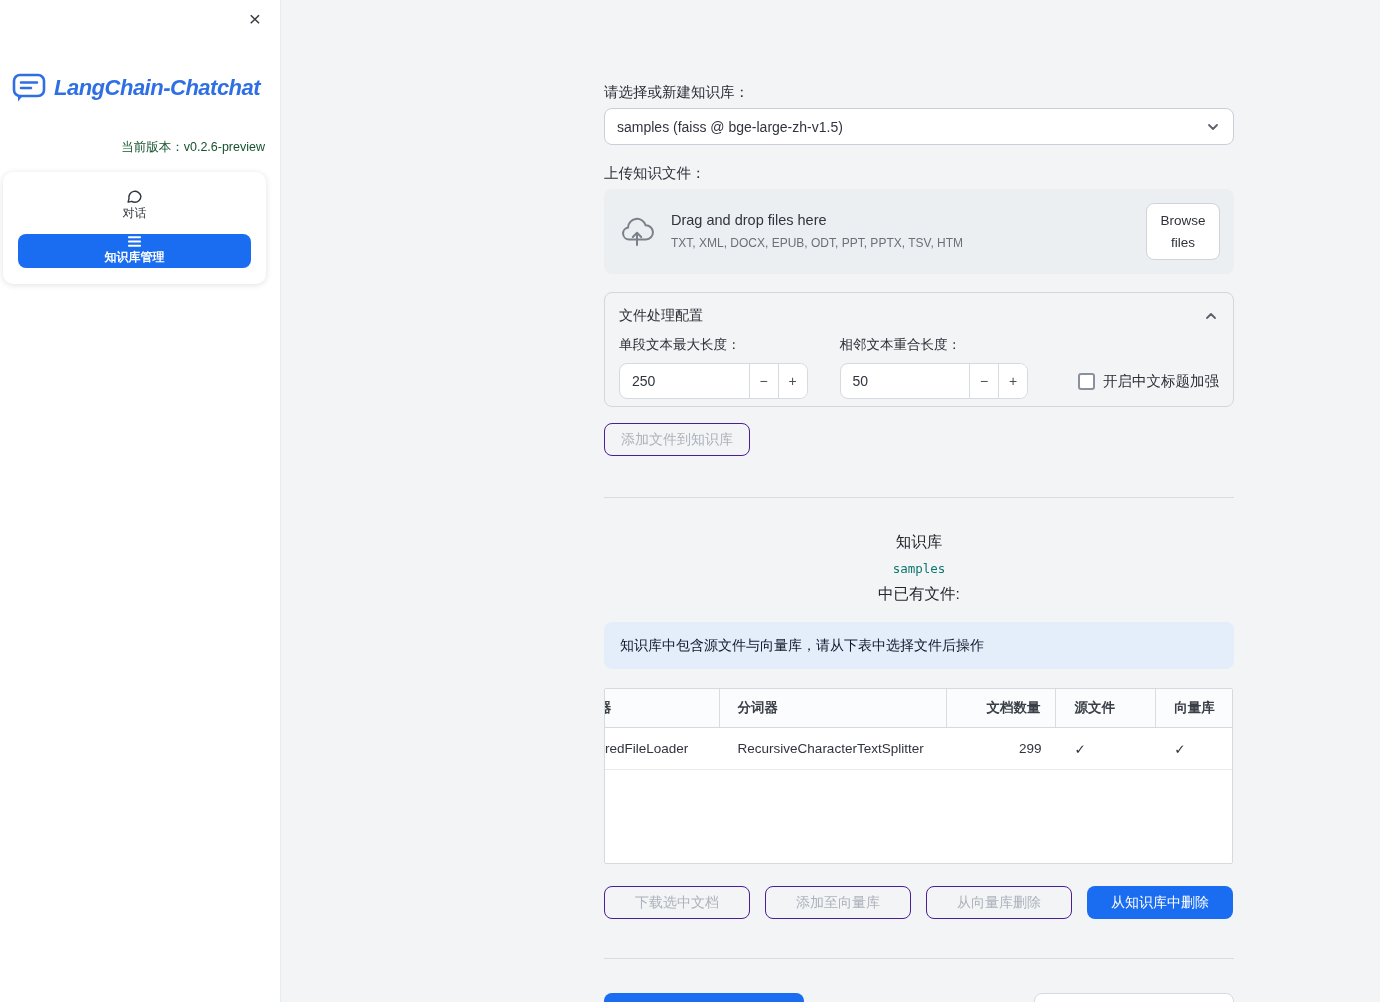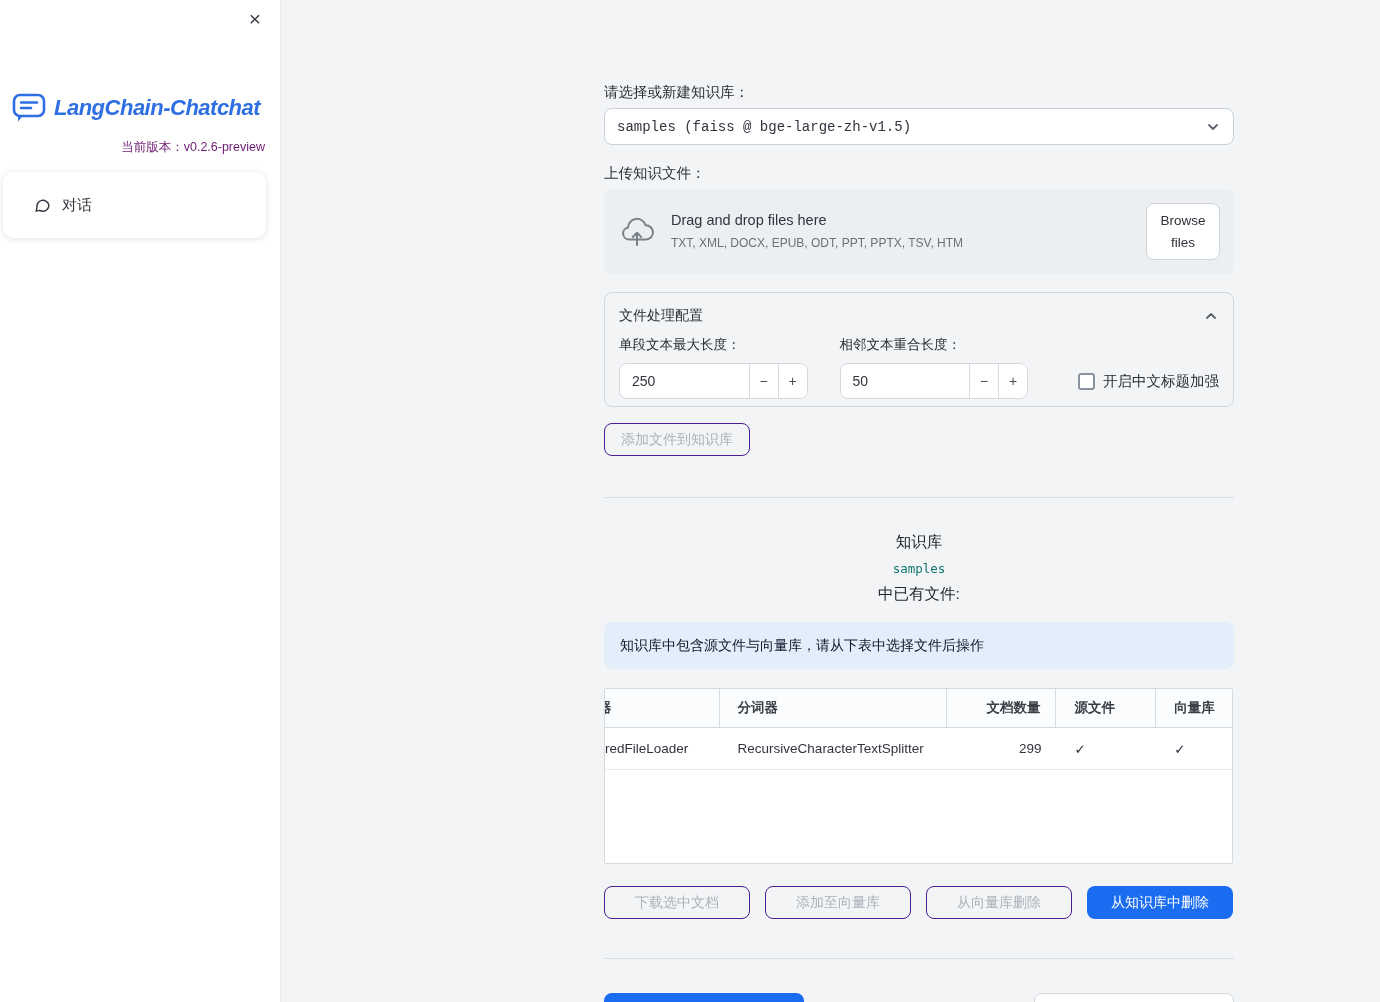--- a/index.html
+++ b/index.html
@@ -17,62 +17,61 @@
     position:absolute; left:0; top:0; width:280px; height:1002px;
     background:#ffffff;
     box-shadow:1px 0 0 rgba(0,0,0,0.04);
   }
   .close-btn {
     position:absolute; top:6px; right:12px;
     width:26px; height:26px; display:flex; align-items:center; justify-content:center;
     font-size:21px; color:#3a3d44; cursor:pointer; border-radius:6px;
   }
   .logo-row {
-    position:absolute; top:92px; left:12px; right:10px;
+    position:absolute; top:72px; left:12px; right:10px;
     display:flex; align-items:center; gap:8px;
   }
   .logo-text {
     font-style:italic; font-weight:bold; font-size:22px;
     color:#2f6fe4; letter-spacing:-0.5px; white-space:nowrap;
   }
   .version {
     position:absolute; top:139px; right:15px;
-    font-size:12.5px; color:#701a75;
+    font-size:12.5px; color:#14532d;
   }
   .menu-card {
     position:absolute; top:172px; left:3px; right:14px;
     background:#ffffff; border-radius:10px;
     box-shadow:0 1px 6px rgba(0,0,0,0.12);
     padding:16px 15px;
   }
   .menu-item {
     height:34px; border-radius:8px;
-    display:flex; align-items:center; gap:11px;
+    display:flex; align-items:center; gap:0;
     padding:0 16px; cursor:pointer;
-    font-size:15px; color:#2e3238; margin-bottom:12px;
+    font-size:12px; color:#2e3238; margin-bottom:12px;flex-direction:column;
   }
   .menu-item:last-child { margin-bottom:0; }
   .menu-item.selected {
     background:#1a6cf0; color:#ffffff; font-weight:bold;
   }
 
   
   .content {
     position:absolute; left:604px; top:0; width:630px;
   }
   .field-label { font-size:14.5px; color:#2b2f36; }
 
   .lbl-select { margin-top:83px; }
   .selectbox {
     margin-top:6px; height:37px; background:#ffffff;
     border:1px solid #c9cfda; border-radius:8px;
     display:flex; align-items:center; padding:0 12px;
     font-size:14px; color:#31333f; cursor:pointer;
     justify-content:space-between;
-    font-family:Liberation Mono, monospace;
   }
   .lbl-upload { margin-top:19px; }
 
   .uploader {
     margin-top:6px; height:85px; background:#eceff2;
     border-radius:8px; display:flex; align-items:center;
     padding:0 14px 0 14px; gap:15px;
   }
   .uploader-texts { flex:1; }
   .up-title { font-size:14.5px; color:#31333f; margin-bottom:7px; }
@@ -216,20 +215,28 @@
   <div class="version">当前版本：v0.2.6-preview</div>
 
   <div class="menu-card">
     <div class="menu-item">
       <span>
         <svg width="17" height="17" viewBox="0 0 24 24">
           <path d="M21 11.5a8.5 8.5 0 0 1-8.5 8.5c-1.6 0-3.1-.4-4.4-1.2L3 20l1.2-5.1A8.5 8.5 0 1 1 21 11.5z" fill="none" stroke="#31333f" stroke-width="2" stroke-linejoin="round"></path>
         </svg>
       </span>
       <span>对话</span>
+    </div>
+    <div class="menu-item selected">
+      <span>
+        <svg width="15" height="15" viewBox="0 0 16 16">
+          <path d="M2 3.5h12M2 8h12M2 12.5h12" stroke="#ffffff" stroke-width="2" stroke-linecap="round"></path>
+        </svg>
+      </span>
+      <span>知识库管理</span>
     </div>
   </div>
 </div>
 
 <div class="content">
 
   <div class="field-label lbl-select">请选择或新建知识库：</div>
 
   <div class="selectbox">
     <span>samples (faiss @ bge-large-zh-v1.5)</span>

